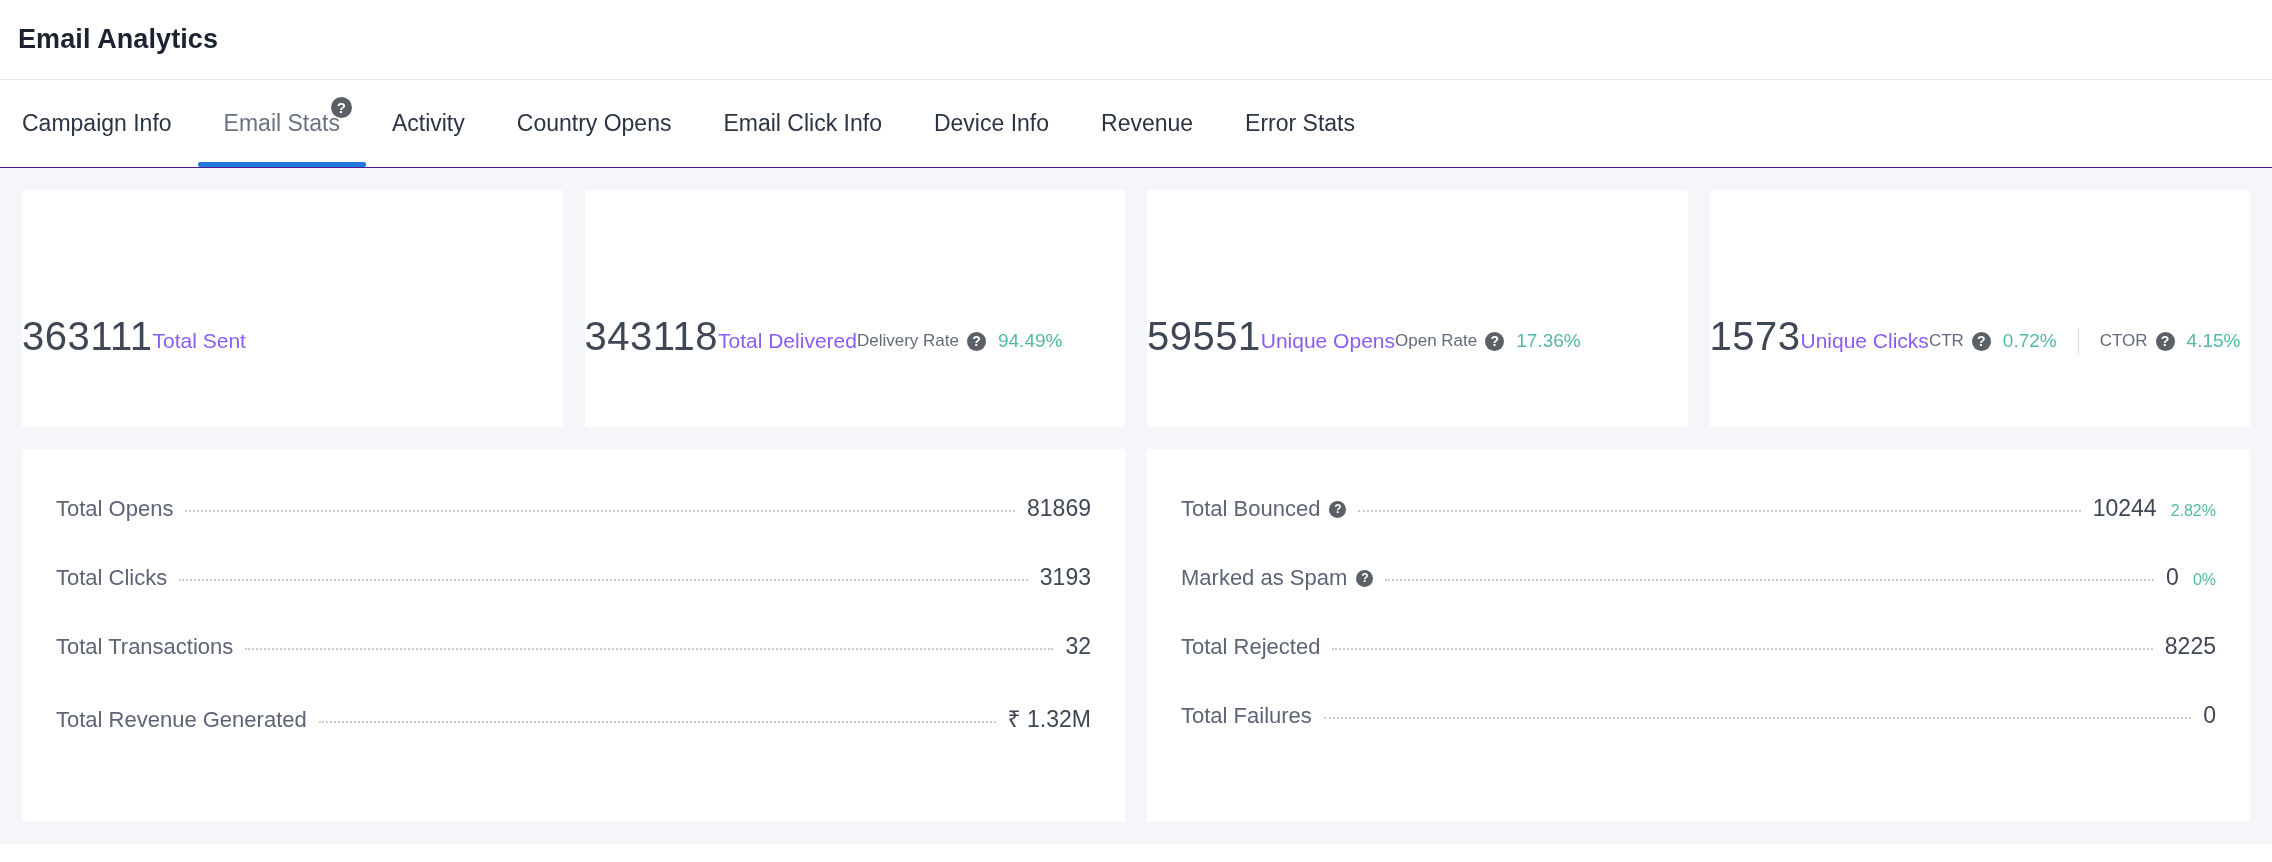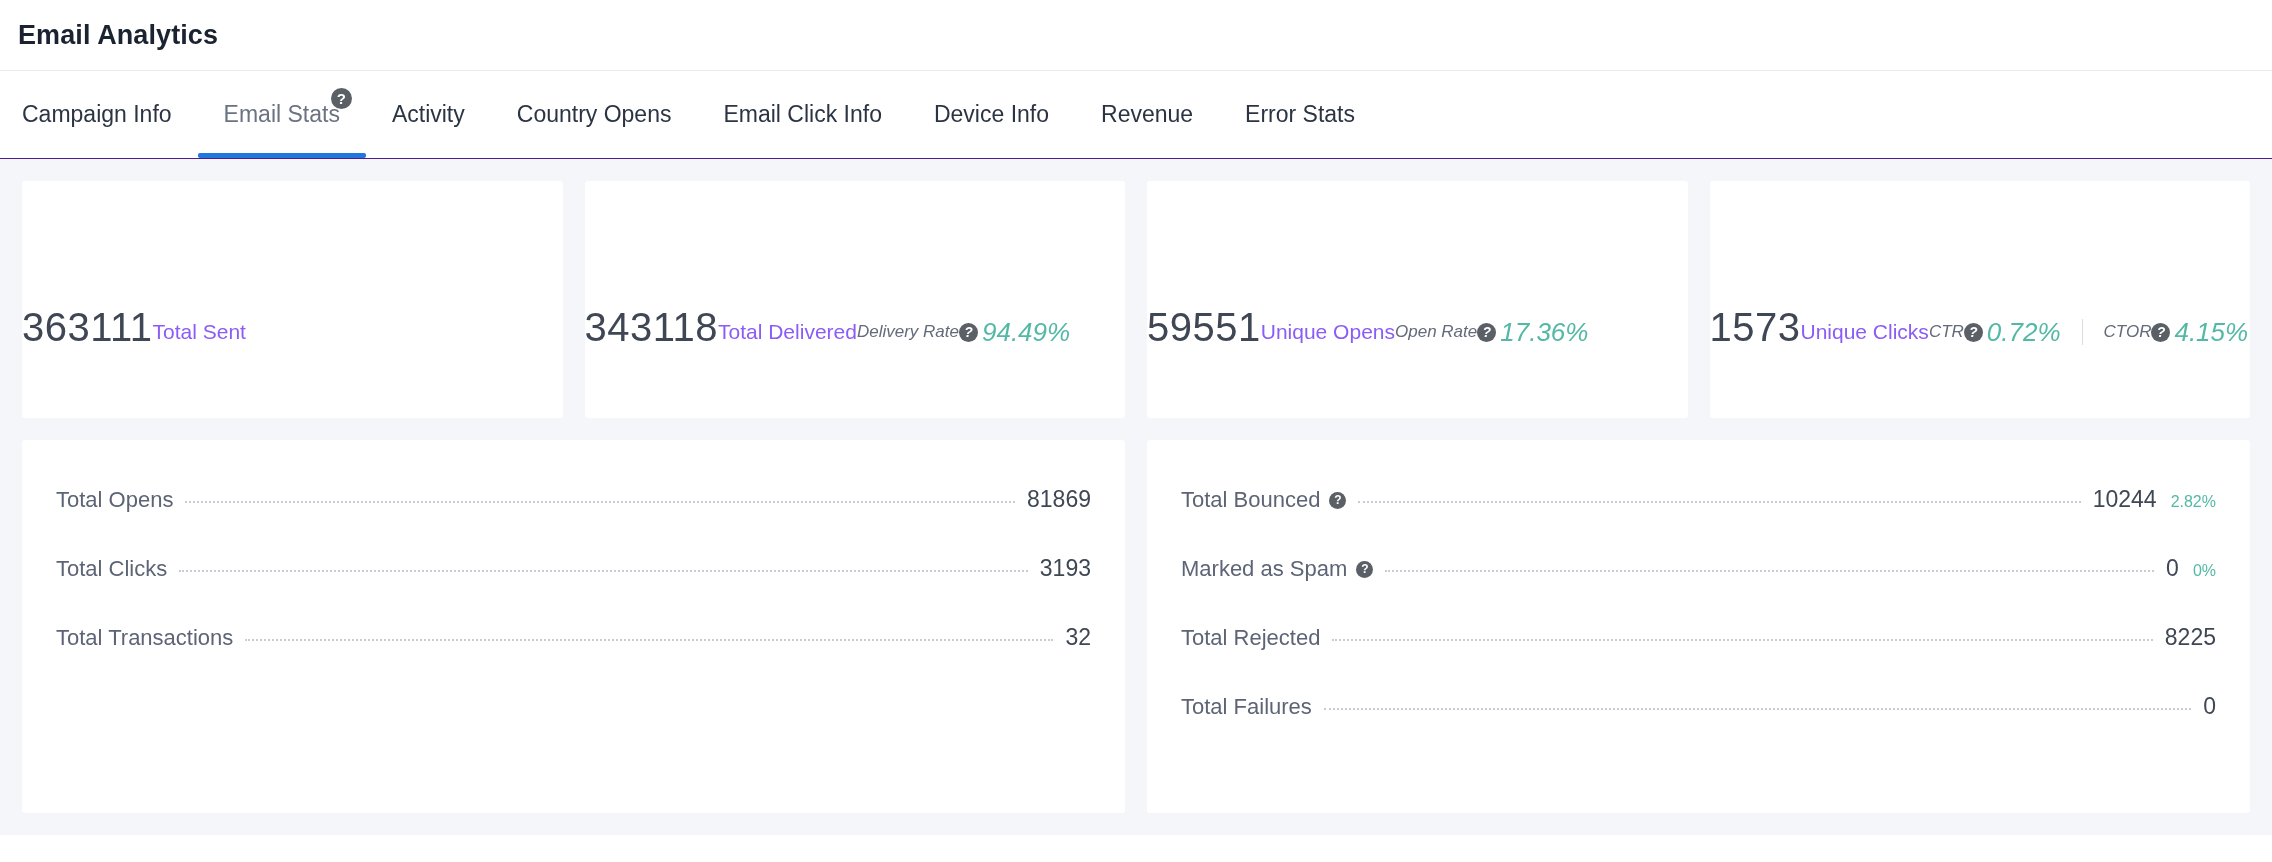--- a/index.html
+++ b/index.html
@@ -7,21 +7,21 @@
   html, body {
     width: 2272px;
     height: 862px;
     overflow: hidden;
     background: #ffffff;
     font-family: "Liberation Sans", sans-serif;
   }
 
   
   .page-header {
-    height: 71px;
+    height: 80px;
     background: #ffffff;
     display: flex;
     align-items: center;
     padding-left: 18px;
     border-bottom: 1px solid #e9eaef;
   }
   .page-title {
     font-size: 27px;
     font-weight: bold;
     color: #1b2330;
@@ -120,31 +120,31 @@
     display: flex;
     align-items: center;
     gap: 9px;
     margin-top: 11px;
     font-size: 17px;
     color: #6b7280;
     white-space: nowrap;
   }
   .stat-sub .sub-name { font-size: 17px; color: #636b7a; }
   .stat-sub .sub-pct {
-    font-size: 26px;
+    font-size: 19px;
     color: var(--accent, #54b8a6);
     margin-left: 4px;
   }
   .stat-sub .divider {
     width: 1px;
     height: 26px;
     background: #d9dce3;
     margin: 0 12px;
   }
-  .sub-group { display: flex; align-items: center; gap: 0; font-style: italic; }
+  .sub-group { display: flex; align-items: center; gap: 8px; }
 
   
   .row-lists {
     display: flex;
     gap: 22px;
     height: 373px;
   }
   .list-card {
     flex: 1;
     background: #ffffff;
@@ -286,20 +286,27 @@
           <div class="lr-dots"></div>
           <div class="lr-value">3193</div>
         </div>
         <div class="list-row">
           <div class="lr-label">
             <span>Total Transactions</span>
           </div>
           <div class="lr-dots"></div>
           <div class="lr-value">32</div>
         </div>
+        <div class="list-row">
+          <div class="lr-label">
+            <span>Total Revenue Generated</span>
+          </div>
+          <div class="lr-dots"></div>
+          <div class="lr-value">₹ 1.32M</div>
+        </div>
       </div>
     <div class="list-card" id="listright">
         <div class="list-row">
           <div class="lr-label">
             <span>Total Bounced</span>
             <span class="help-icon xs">?</span>
           </div>
           <div class="lr-dots"></div>
           <div class="lr-value">10244</div>
           <div class="lr-pct">2.82%</div>

